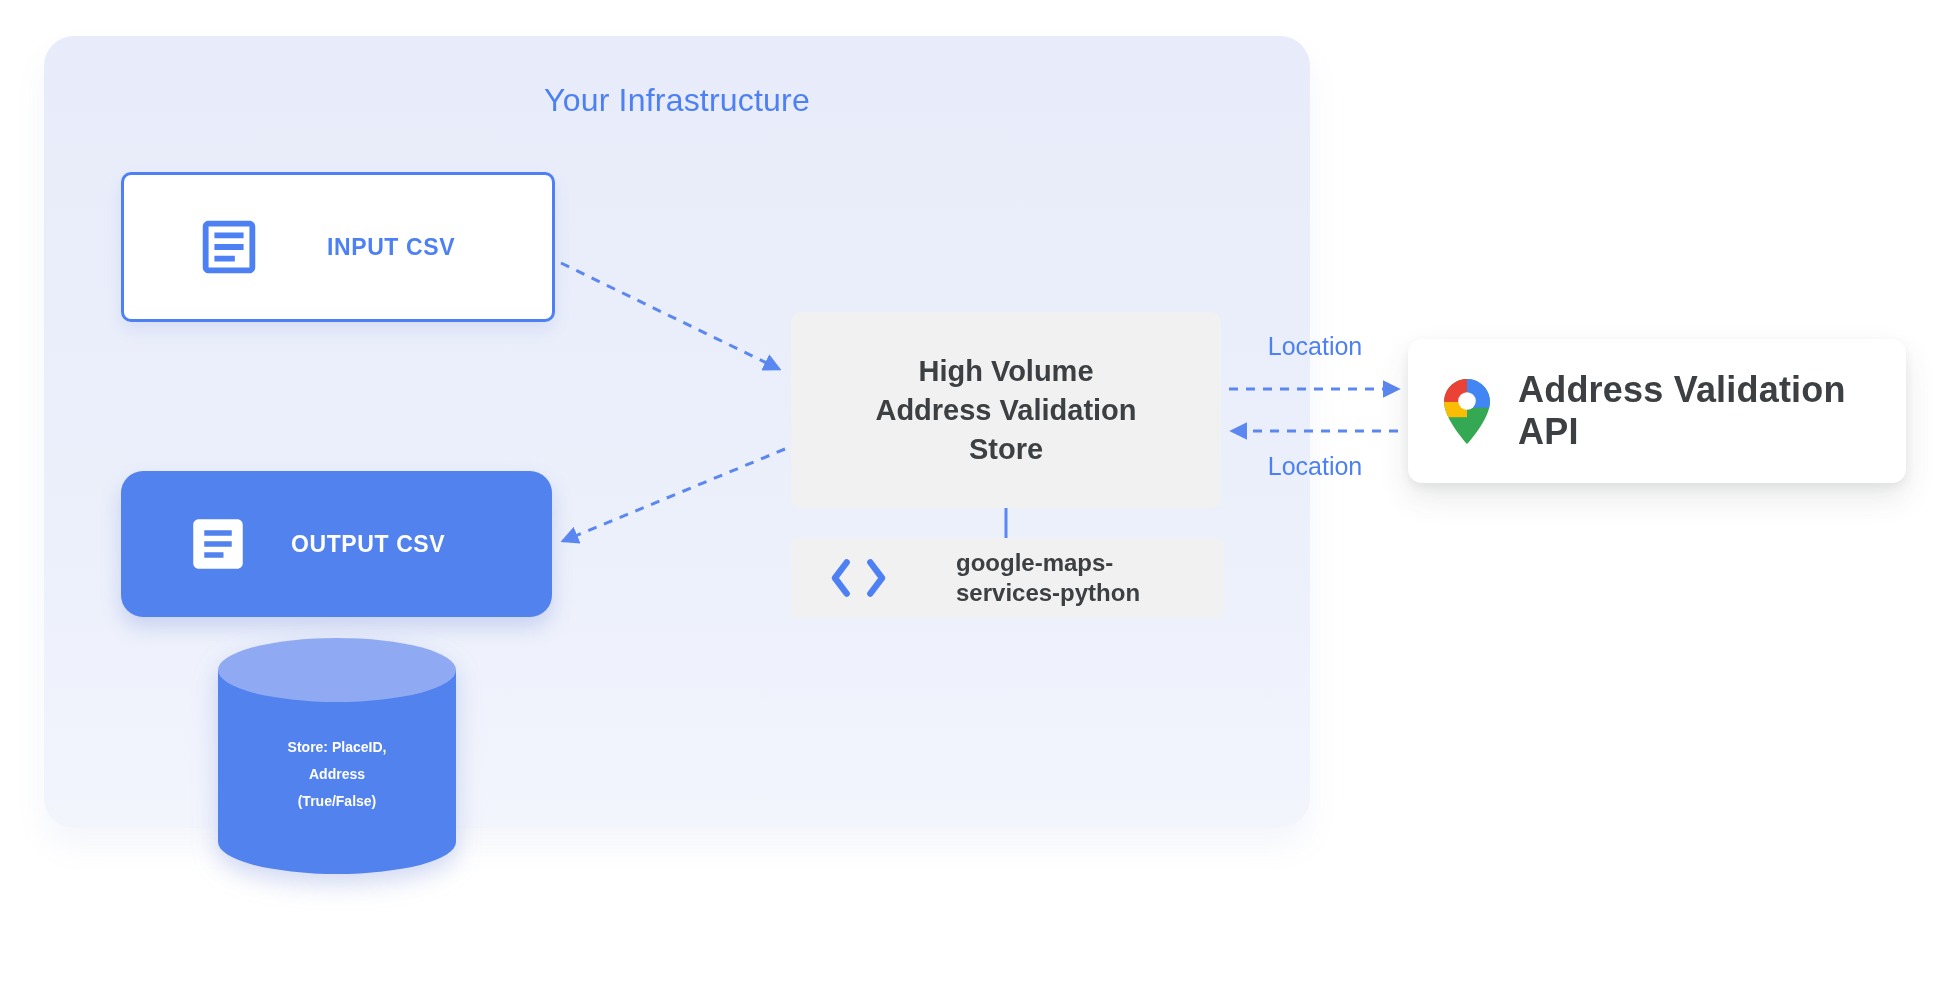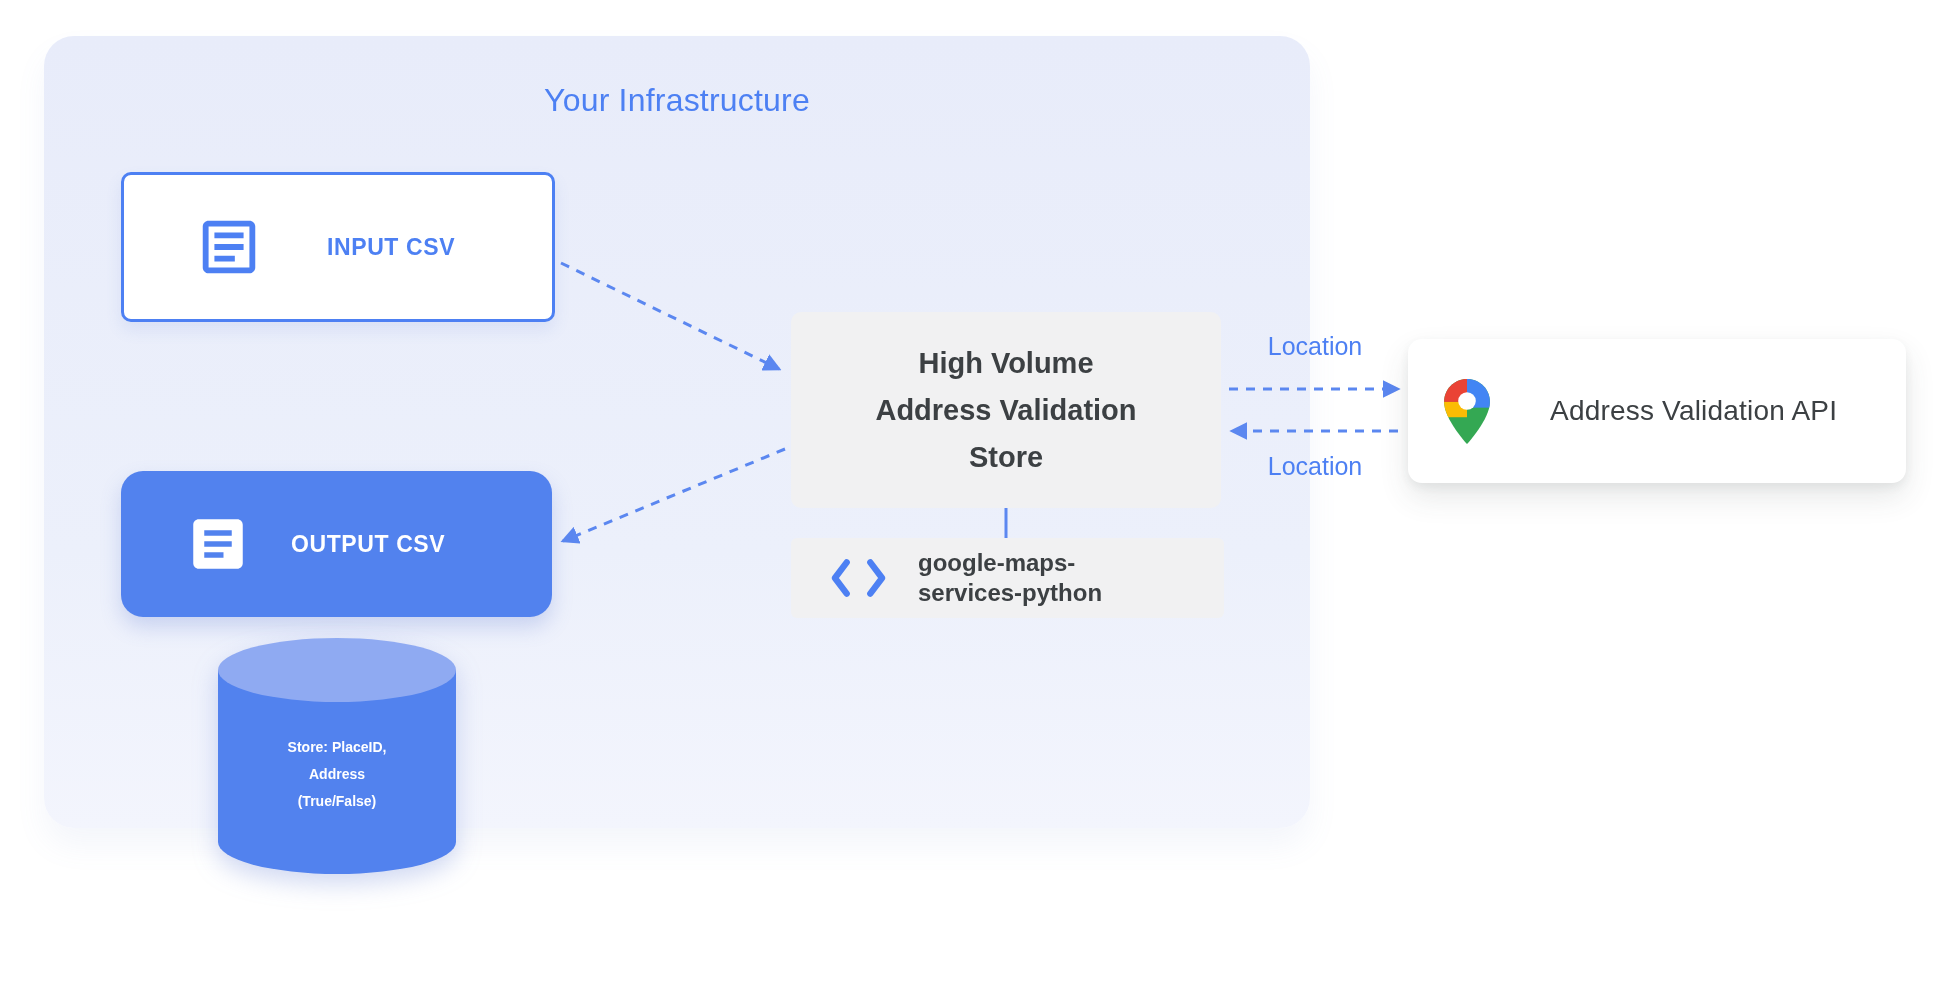--- a/index.html
+++ b/index.html
@@ -18,21 +18,21 @@
     box-shadow:0 18px 30px rgba(120,140,200,0.08);
   }
   .infra-title{
     position:absolute;left:0;right:0;top:46px;
     text-align:center;
     font-size:32px;font-weight:normal;
     color:var(--accent-blue,#4d80f3);
     letter-spacing:0.2px;
   }
   
-  .node{position:absolute;display:flex;align-items:center;box-sizing:border-box;gap:8px;}
+  .node{position:absolute;display:flex;align-items:center;box-sizing:border-box;}
   .node-input{
     left:121px;top:172px;width:434px;height:150px;
     background:#ffffff;
     border:3px solid var(--accent-blue,#4d80f3);
     border-radius:10px;
     padding-left:70px;gap:36px;
     box-shadow:0 8px 16px rgba(90,120,210,0.12);
   }
   .node-output{
     left:121px;top:471px;width:431px;height:146px;
@@ -68,31 +68,32 @@
   .node-library{
     left:791px;top:538px;width:433px;height:80px;
     background:var(--box-gray,#f1f1f2);
     border-radius:6px;
     padding-left:40px;gap:32px;
   }
   .lib-text{
     color:var(--text-dark,#3c4043);
     font-size:24px;font-weight:bold;line-height:30px;
     text-align:left;
+    margin-left:38px;
   }
   
   .api-card{
     left:1408px;top:339px;width:498px;height:144px;
     background:#ffffff;border-radius:14px;
     padding-left:36px;gap:28px;
     box-shadow:0 14px 30px rgba(60,64,67,0.12), 0 4px 10px rgba(60,64,67,0.07);
   }
   .api-label{
     color:var(--text-dark,#3c4043);
-    font-size:28px;font-weight:normal;letter-spacing:0.2px;margin-left:32px;
+    font-size:36px;font-weight:bold;letter-spacing:0.2px;
   }
   
   .edges{position:absolute;left:0;top:0;width:1954px;height:988px;pointer-events:none;}
   .edge{stroke:var(--arrow-blue,#5b87f0);stroke-width:3;fill:none;}
   .edge.dashed{stroke-dasharray:9 8;}
   .edge-label{
     position:absolute;width:180px;text-align:center;
     color:var(--accent-blue,#4d80f3);
     font-size:25px;font-weight:500;
   }

